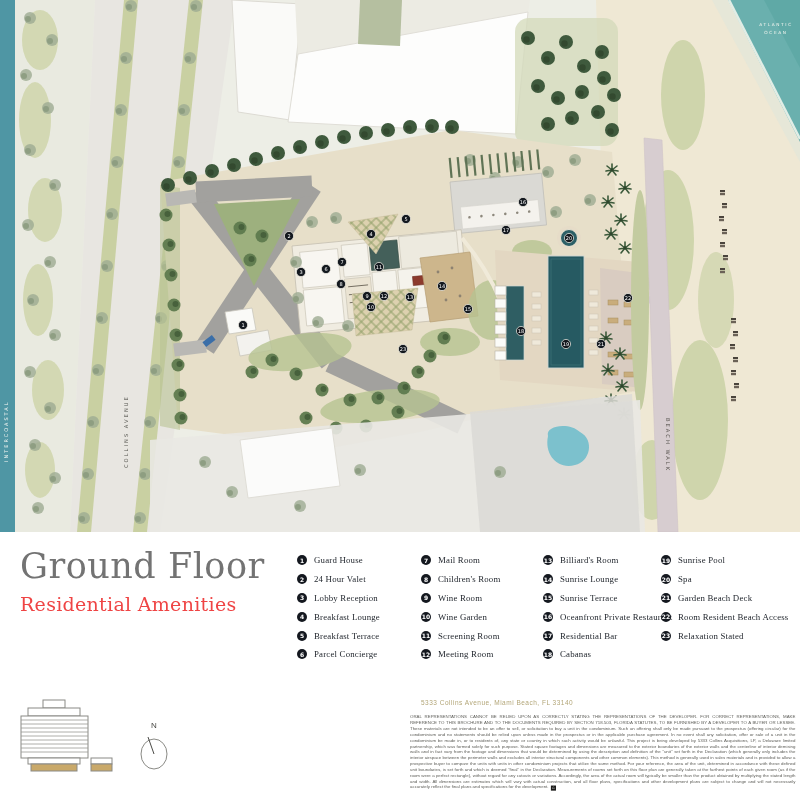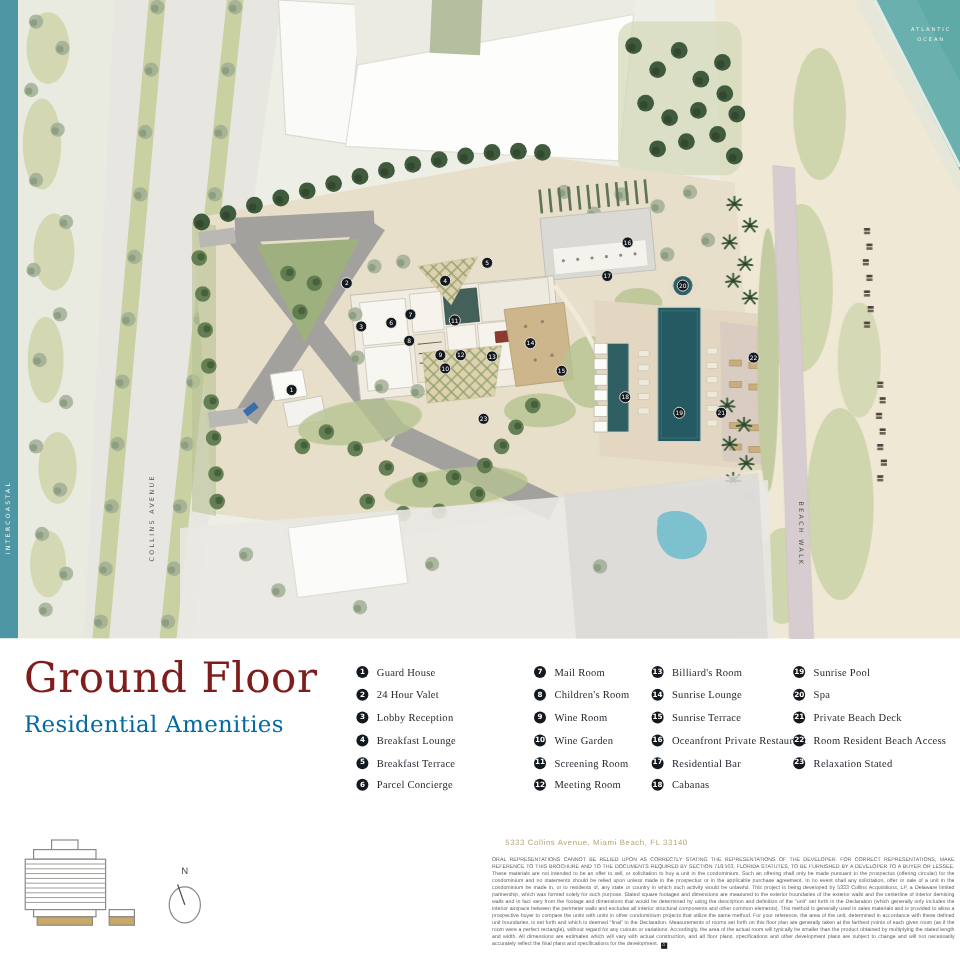--- a/index.html
+++ b/index.html
@@ -3,25 +3,25 @@
 <meta charset="utf-8">
 <style>
   html,body{margin:0;padding:0;background:#ffffff;}
   .page{position:relative;width:800px;height:800px;background:#ffffff;overflow:hidden;
         font-family:"Liberation Sans",sans-serif;}
   
   .map-wrap{position:absolute;left:0;top:0;width:800px;height:532px;}
   
   .title-block{position:absolute;left:20px;top:548px;width:260px;}
   .title-main{font-family:"DejaVu Serif",serif;font-weight:400;font-size:35px;line-height:1.05;
-              color:#7f1d1d;letter-spacing:.5px;}
+              color:#737373;letter-spacing:.5px;}
   .title-sub{font-family:"DejaVu Serif",serif;font-weight:400;font-size:19px;line-height:1.1;
-             color:#0369a1;margin-top:9px;letter-spacing:.3px;}
+             color:#ef4444;margin-top:9px;letter-spacing:.3px;}
   .legend-col{position:absolute;top:551px;}
-  .legend-col.c0{left:297px;} .legend-col.c1{left:445px;} .legend-col.c2{left:543px;} .legend-col.c3{left:661px;}
+  .legend-col.c0{left:297px;} .legend-col.c1{left:421px;} .legend-col.c2{left:543px;} .legend-col.c3{left:661px;}
   .li{height:18.8px;display:flex;align-items:center;}
   .badge{flex:0 0 auto;width:10px;height:10px;border-radius:50%;background:#14181f;color:#ffffff;
          display:flex;align-items:center;justify-content:center;font-size:6px;font-weight:bold;
          font-family:"DejaVu Sans",sans-serif;}
   .lbl{margin-left:7px;font-family:Liberation Serif, serif;font-size:8.8px;color:#23282f;
        letter-spacing:.2px;white-space:nowrap;}
   
   .address{position:absolute;left:421px;top:699px;font-size:6.5px;letter-spacing:.5px;color:#b3a678;}
   .disclaimer{position:absolute;left:410px;top:714px;width:528px;font-size:6px;line-height:1.34;
               color:#60605b;text-align:justify;transform:scale(.73);transform-origin:top left;}
@@ -598,21 +598,21 @@
       <div class="li">
         <span class="badge">19</span>
         <span class="lbl">Sunrise Pool</span>
       </div>
       <div class="li">
         <span class="badge">20</span>
         <span class="lbl">Spa</span>
       </div>
       <div class="li">
         <span class="badge">21</span>
-        <span class="lbl">Private Beach Deck</span>
+        <span class="lbl">Garden Beach Deck</span>
       </div>
       <div class="li">
         <span class="badge">22</span>
         <span class="lbl">Room Resident Beach Access</span>
       </div>
       <div class="li">
         <span class="badge">23</span>
         <span class="lbl">Relaxation Stated</span>
       </div>
     </div>

